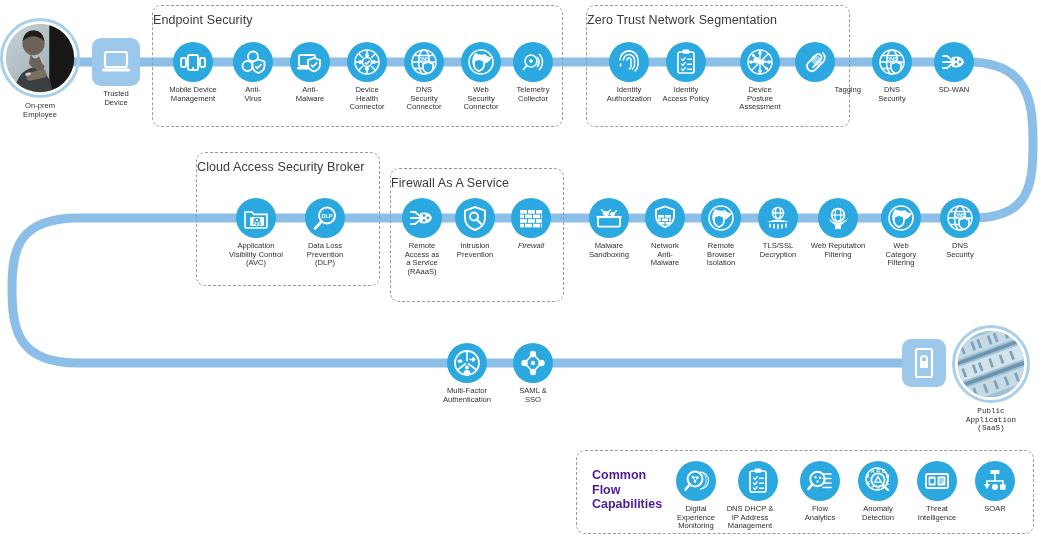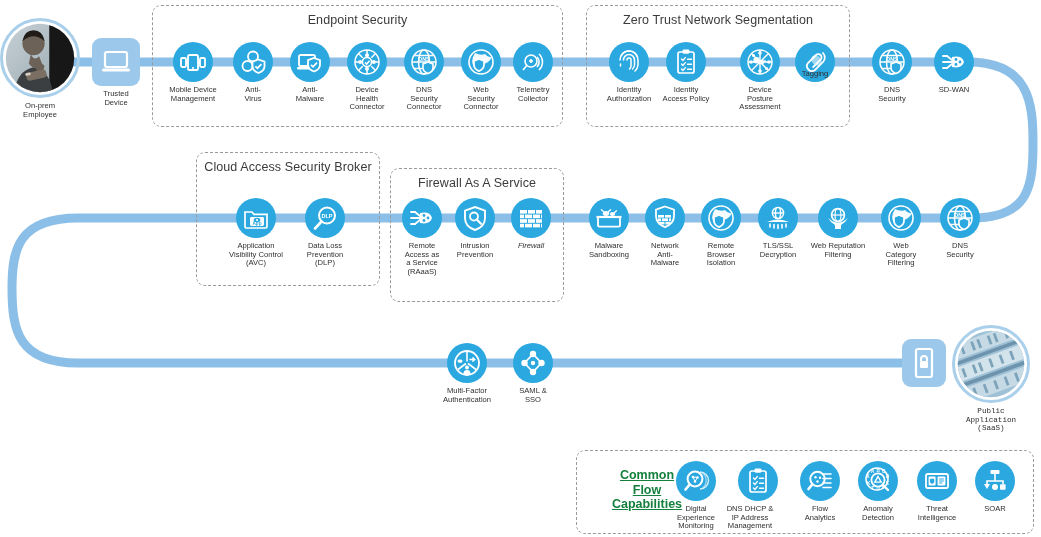--- a/index.html
+++ b/index.html
@@ -10,21 +10,21 @@
   }
   #canvas{position:absolute;left:0;top:0;width:1041px;height:537px;}
   #lines{position:absolute;left:0;top:0;width:1041px;height:537px;}
 
   
   .group{
     position:absolute;border:1px dashed #9a9a9a;border-radius:9px;
     background:transparent;
   }
   .group-title{
-    position:absolute;width:100%;text-align:center;top:7px;left:0;
+    position:absolute;width:100%;top:7px;left:0;
     font-size:12.5px;color:#3b3b3b;letter-spacing:.1px;
   }
 
   
   .node{position:absolute;}
   .circle{
     position:absolute;border-radius:50%;background:#2BA8E0;
     display:flex;align-items:center;justify-content:center;
   }
   .circle svg{display:block;}
@@ -43,21 +43,21 @@
 
   
   .photo{
     position:absolute;border-radius:50%;overflow:hidden;
     border:3px solid #A9CFEA;box-sizing:border-box;
   }
   .photo .ph-inner{width:100%;height:100%;display:block;}
 
   #cfc-title{
     position:absolute;font-size:12.5px;font-weight:bold;line-height:14.5px;
-    color:#15803d;text-align:center;white-space:pre-line;text-decoration:underline;
+    color:#4c1d95;white-space:pre-line;
   }
 </style>
 </head>
 <body>
 
 <div id="canvas">
 
   <svg id="lines" viewBox="0 0 1041 537">
 
     <path d="M60 62 H 968" stroke="#8CBFE8" stroke-width="9" fill="none" stroke-linecap="butt"></path>
@@ -353,21 +353,21 @@
 Assessment</div>
   </div>
 
   <div class="node" style="left:795px;top:42px;">
     <div class="circle" style="width:40px;height:40px;">
       <svg width="28" height="28" viewBox="0 0 28 28">
         <path d="M22 5 a6.5 6.5 0 0 1 0 9 l-8 8 a5 5 0 0 1 -7 -7 l8 -8 a3.2 3.2 0 0 1 4.6 4.6 l-7.4 7.4" fill="none" stroke="#fff" stroke-width="1.8" stroke-linecap="round"></path>
         <ellipse cx="15.5" cy="12.5" rx="4.5" ry="6" transform="rotate(-45 15.5 12.5)" fill="#fff" opacity=".55"></ellipse>
         </svg>
     </div>
-    <div class="label" style="top:28px;left:20px;">Tagging</div>
+    <div class="label" style="top:44px;left:20px;text-align:right;">Tagging</div>
   </div>
 
   <div class="node" style="left:872px;top:42px;">
     <div class="circle" style="width:40px;height:40px;">
       <svg width="30" height="30" viewBox="0 0 30 30">
           <g stroke="#fff" fill="none" stroke-width="1.5">
         <circle cx="15" cy="15" r="12"></circle>
             <ellipse cx="15" cy="15" rx="5.5" ry="12"></ellipse>
             <path d="M3 15 h24 M5 8.5 h20 M5 21.5 h20"></path>
           </g>

